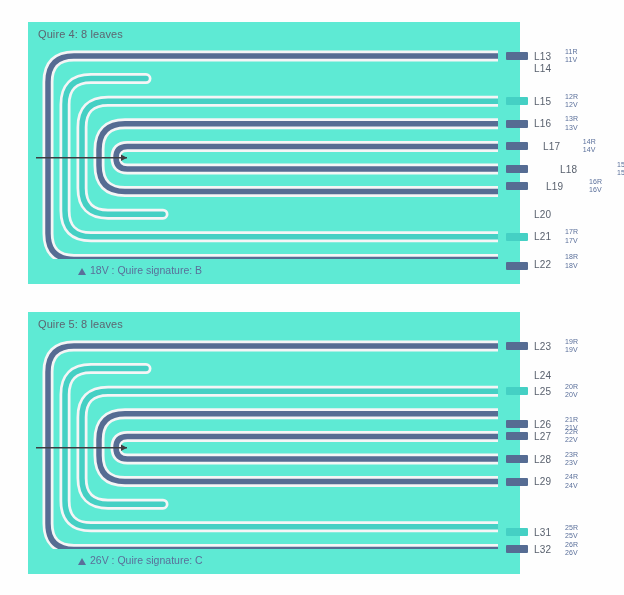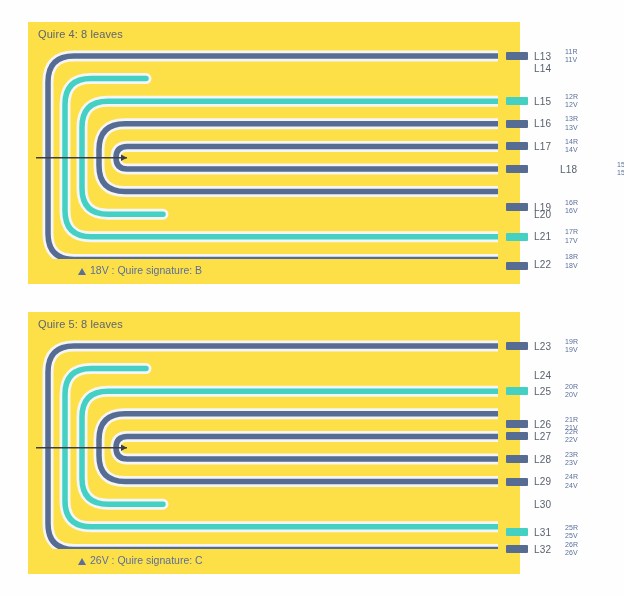--- a/index.html
+++ b/index.html
@@ -9,21 +9,21 @@
     background: #ffffff;
     font-family: "Liberation Sans", sans-serif;
     overflow: hidden;
   }
   .page { position: relative; width: 624px; height: 595px; background: #fefefe; }
 
   .quire-panel {
     position: absolute;
     left: 28px;
     width: 492px;
-    background: #fde047;
+    background: #5eead4;
   }
   #quire-panel-0 { top: 22px;  height: 262px; }
   #quire-panel-1 { top: 312px; height: 262px; }
 
   .panel-title {
     position: absolute;
     left: 10px; top: 6px;
     font-size: 11px;
     color: #5d6470;
     letter-spacing: 0.1px;
@@ -138,37 +138,37 @@
           </div>
         </div>
         <div class="label-row" style="top: 68.8px;">
           <div class="swatch" style="background: rgb(86, 108, 147);"></div>
           <div class="leaf-id">L16</div>
           <div class="folio-pair">
             <div>13R</div>
             <div>13V</div>
           </div>
         </div>
-        <div class="label-row" style="top: 91.4px;">
+        <div class="label-row" style="top: 91.4px; justify-content: space-between;">
           <div class="swatch" style="background: rgb(86, 108, 147);"></div>
           <div class="leaf-id">L17</div>
           <div class="folio-pair">
             <div>14R</div>
             <div>14V</div>
           </div>
         </div>
         <div class="label-row" style="top: 114px; gap: 26px;">
           <div class="swatch" style="background: rgb(86, 108, 147);"></div>
           <div class="leaf-id">L18</div>
           <div class="folio-pair">
             <div>15R</div>
             <div>15V</div>
           </div>
         </div>
-        <div class="label-row" style="top: 152px;">
+        <div class="label-row" style="top: 131px; gap: 12px;">
           <div class="swatch" style="background: rgb(86, 108, 147);"></div>
           <div class="leaf-id">L19</div>
           <div class="folio-pair">
             <div>16R</div>
             <div>16V</div>
           </div>
         </div>
         <div class="label-row" style="top: 159.2px;">
           <div class="swatch blank"></div>
           <div class="leaf-id">L20</div>
@@ -259,24 +259,20 @@
           </div>
         </div>
         <div class="label-row" style="top: 136.6px;">
           <div class="swatch" style="background: rgb(86, 108, 147);"></div>
           <div class="leaf-id">L29</div>
           <div class="folio-pair">
             <div>24R</div>
             <div>24V</div>
           </div>
         </div>
-        <div class="label-row" style="top: 159.2px;">
-          <div class="swatch blank"></div>
-          <div class="leaf-id">L30</div>
-        </div>
         <div class="label-row" style="top: 187px;">
           <div class="swatch" style="background: rgb(69, 208, 196);"></div>
           <div class="leaf-id">L31</div>
           <div class="folio-pair">
             <div>25R</div>
             <div>25V</div>
           </div>
         </div>
         <div class="label-row" style="top: 204.4px; align-items: center;">
           <div class="swatch" style="background: rgb(86, 108, 147);"></div>

